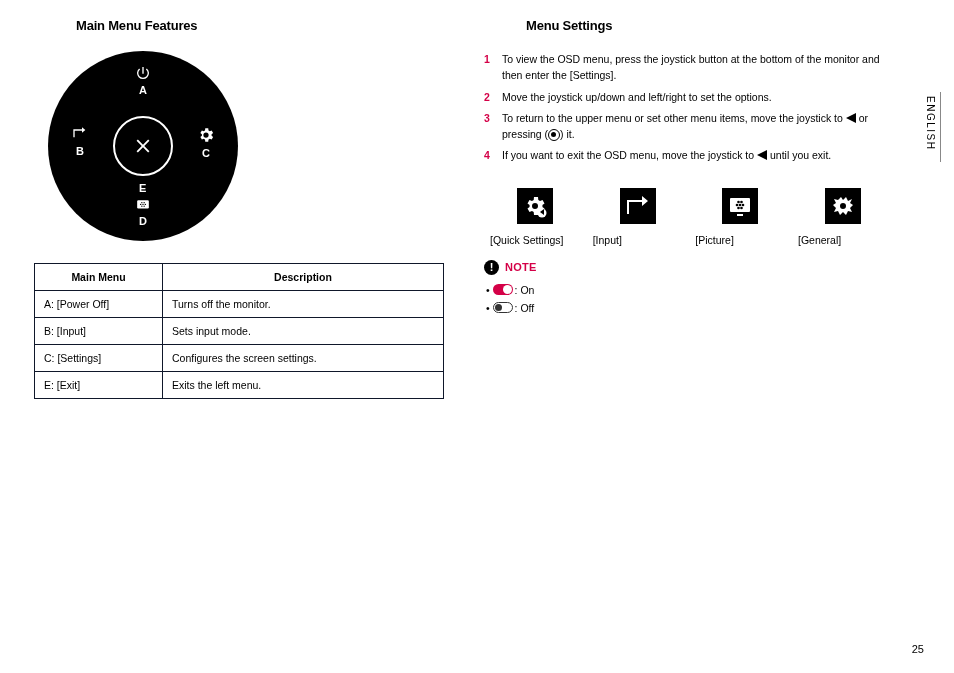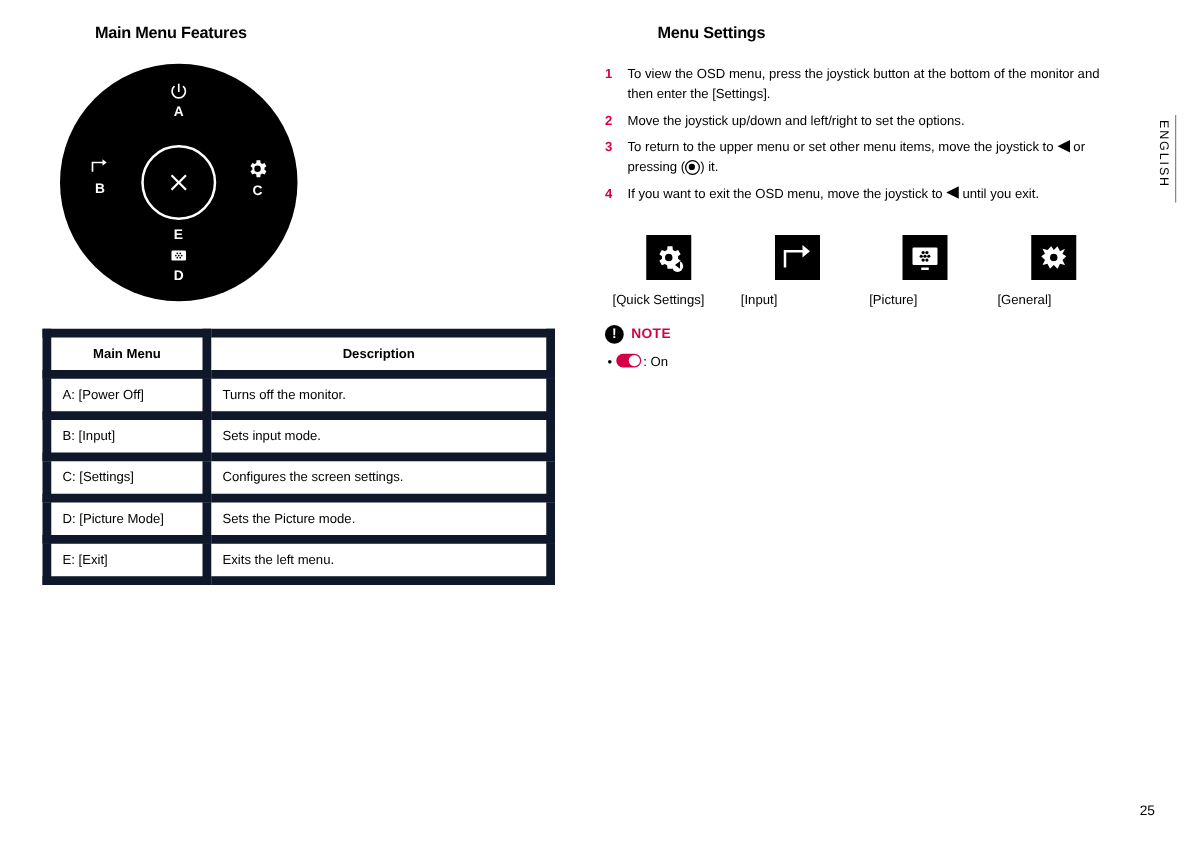--- a/index.html
+++ b/index.html
@@ -64,21 +64,21 @@
   .mini-ico { display:block; margin:0 auto 3px auto; }
   .center-lbl { position:absolute; top:64px; left:50%; margin-left:-4px; color:#fff; font-weight:700; }
 
   
   table {
     width: 100%;
     border-collapse: collapse;
     font-size: 10.5px;
   }
   th, td {
-    border: 7px solid #0f172a;
+    border: 1px solid #0f172a;
     padding: 7px 9px;
     text-align: left;
   }
   th {
     text-align: center;
     font-weight: 700;
   }
   th:first-child, td:first-child { width: 128px; }
 
   
@@ -254,24 +254,20 @@
             <td>A: [Power Off]</td>
             <td>Turns off the monitor.</td>
           </tr>
         <tr>
             <td>B: [Input]</td>
             <td>Sets input mode.</td>
           </tr>
         <tr>
             <td>C: [Settings]</td>
             <td>Configures the screen settings.</td>
-          </tr>
-        <tr>
-            <td>D: [Picture Mode]</td>
-            <td>Sets the Picture mode.</td>
           </tr>
         <tr>
             <td>E: [Exit]</td>
             <td>Exits the left menu.</td>
           </tr>
       </tbody>
     </table>
   </section>
 
   <section class="col">
@@ -345,20 +341,21 @@
         <span>[General]</span>
       </div>
     </div>
 
     <div class="note-head">
       <span class="bang">!</span>
       <span class="txt">NOTE</span>
     </div>
     <ul class="note-list">
       <li><span class="pill on"></span><span>: On</span></li>
+      <li><span class="pill off"></span><span>: Off</span></li>
     </ul>
 
   </section>
 </div>
 
 <div class="side-rule"></div>
 <div class="side-lang">ENGLISH</div>
 <div class="page-num">25</div>
 
 </body></html>

